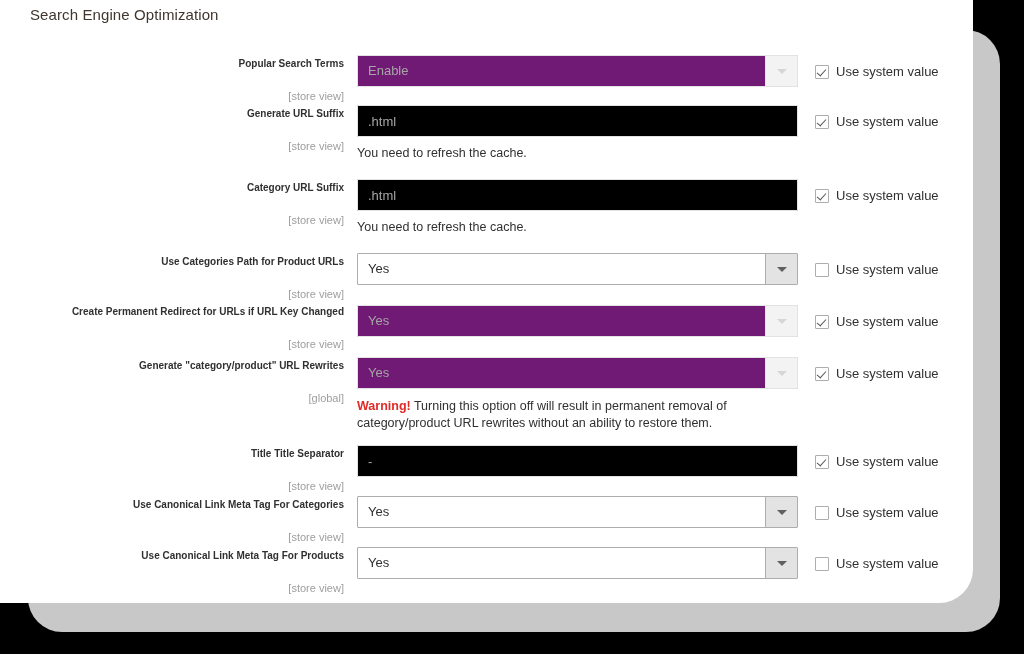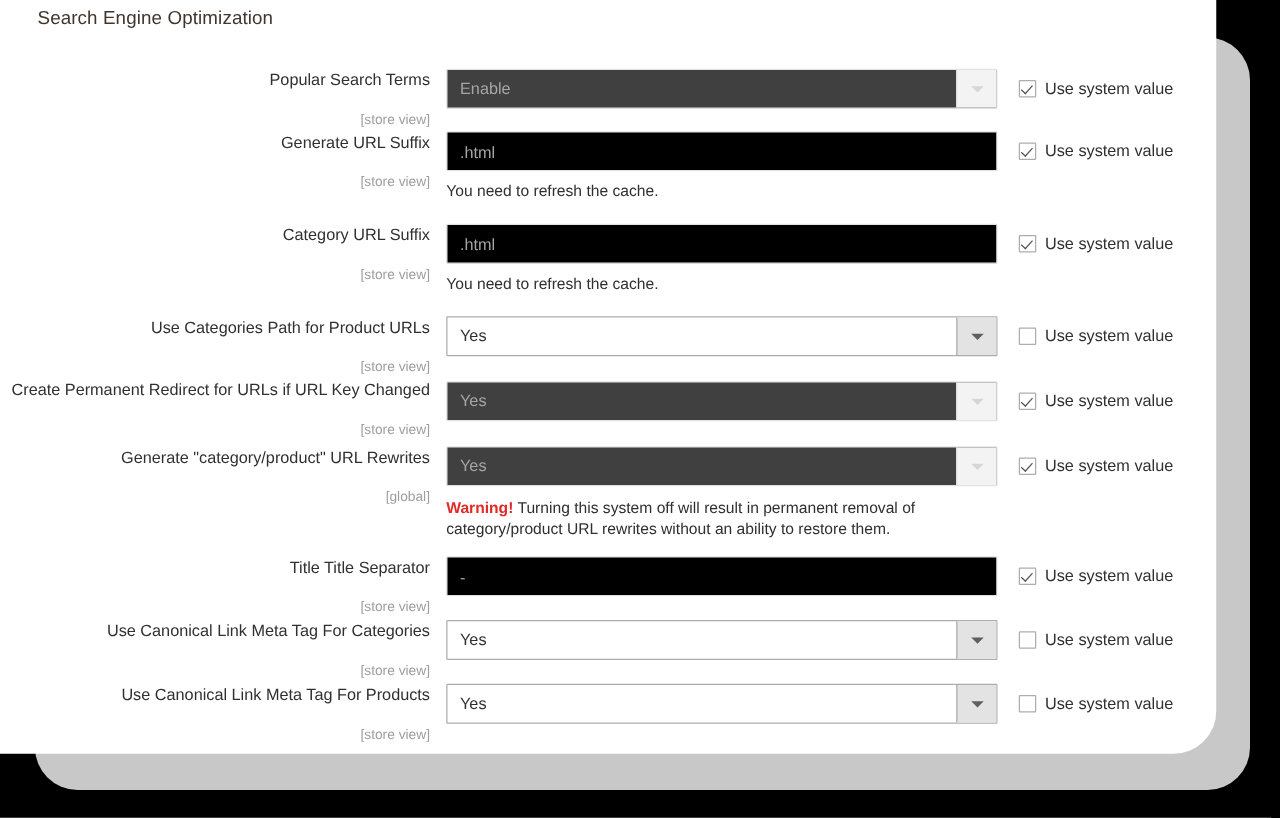--- a/index.html
+++ b/index.html
@@ -66,22 +66,22 @@
   }
 
   .label-col {
     position: absolute;
     left: 0;
     width: 344px;
     text-align: right;
   }
   .field-label {
     display: block;
-    font-size: 13px;
-    font-weight: normal;
+    font-size: 10px;
+    font-weight: bold;
     color: #303030;
     line-height: 17px;
   }
   .scope-tag {
     display: block;
     font-size: 11px;
     font-weight: normal;
     color: #9e9e9e;
     line-height: 14px;
     margin-top: 17px;
@@ -109,21 +109,21 @@
     outline: none;
   }
 
   
   .select-wrap {
     position: relative;
     box-sizing: border-box;
     width: 441px;
     height: 32px;
     border: 1px solid #e3e3e3;
-    background: #404040;
+    background: #701a75;
     border-radius: 1px;
   }
   .select-wrap.enabled {
     border: 1px solid #adadad;
     background: #ffffff;
   }
   .select-value {
     position: absolute;
     left: 10px;
     top: 0;
@@ -296,21 +296,21 @@
             <span class="field-label">Generate "category/product" URL Rewrites</span>
             <span class="scope-tag">[global]</span>
           </div>
           <div class="control-col">
             <div class="select-wrap">
               <span class="select-value">Yes</span>
               <span class="select-arrow-btn">
                 <span class="caret"></span>
               </span>
             </div>
-            <div class="warn-note"><span class="warn-strong">Warning!</span><span> Turning this system off will result in permanent removal of category/product URL rewrites without an ability to restore them.</span></div>
+            <div class="warn-note"><span class="warn-strong">Warning!</span><span> Turning this option off will result in permanent removal of category/product URL rewrites without an ability to restore them.</span></div>
           </div>
           <div class="use-default" style="top: 7px;"><span class="cb checked"></span><span class="cb-label">Use system value</span></div>
         </div>
         <div class="field-row" style="height: 51px;">
           <div class="label-col" style="top: 0px;">
             <span class="field-label">Title Title Separator</span>
             <span class="scope-tag">[store view]</span>
           </div>
           <div class="control-col"><input type="text" class="text-input" disabled="" value="-" style=""></div>
           <div class="use-default" style="top: 7px;"><span class="cb checked"></span><span class="cb-label">Use system value</span></div>

